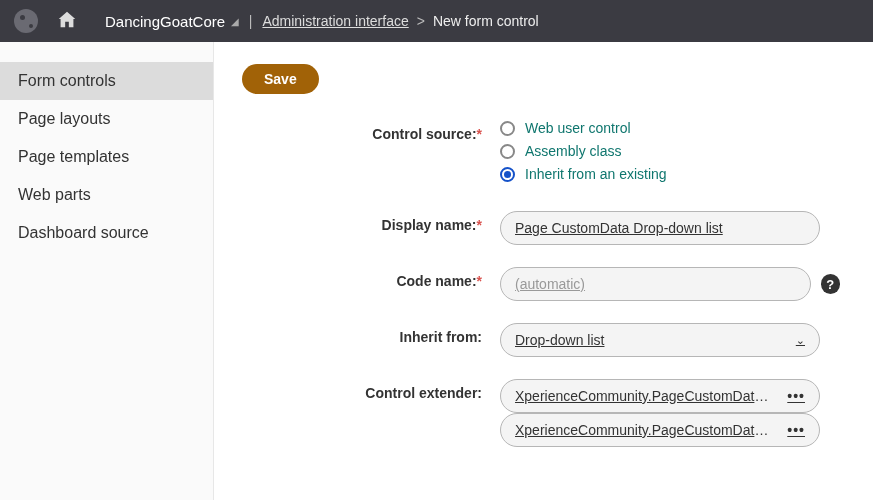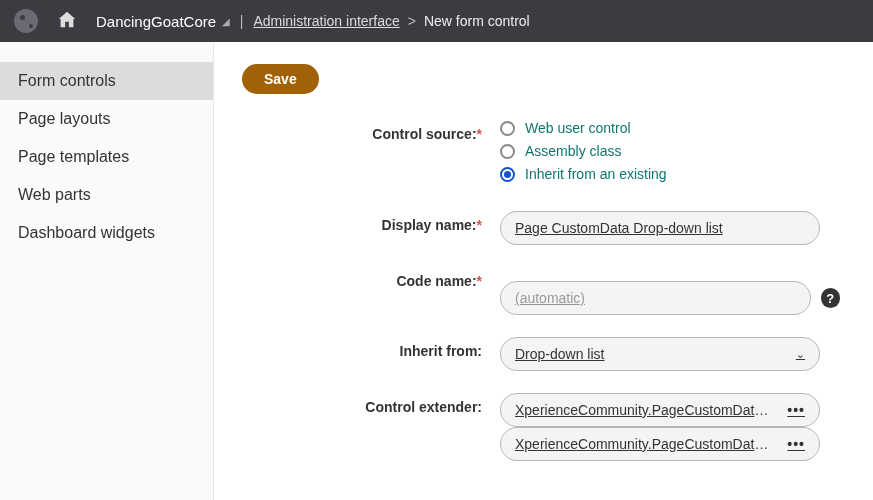--- a/index.html
+++ b/index.html
@@ -3,21 +3,21 @@
   <meta charset="utf-8">
   <style>
     * { box-sizing: border-box; margin: 0; padding: 0; }
     body { font-family: "Segoe UI", Arial, sans-serif; font-size: 14px; color: #333; background: #fff; width: 873px; height: 500px; overflow: hidden; }
 
     .topbar { background: #3b3b42; height: 42px; display: flex; align-items: center; padding: 0 14px; color: #e0e0e0; }
     .topbar .logo-circle { width: 24px; height: 24px; border-radius: 50%; background: #6a6a72; display: flex; align-items: center; justify-content: center; margin-right: 18px; position: relative; }
     .topbar .logo-circle::before { content: ""; width: 5px; height: 5px; border-radius: 50%; background: #3b3b42; position: absolute; top: 6px; left: 6px; }
     .topbar .logo-circle::after { content: ""; width: 4px; height: 4px; border-radius: 50%; background: #3b3b42; position: absolute; bottom: 5px; right: 5px; }
     .topbar .home-icon svg { width: 22px; height: 22px; fill: #ddd; }
-    .topbar .site-name { margin-left: 18px; font-size: 15px; color: #fff; font-weight: 400; }
+    .topbar .site-name { margin-left: 27px; font-size: 15px; color: #fff; font-weight: 400; }
     .topbar .site-caret { margin-left: 6px; font-size: 10px; color: #aaa; }
     .topbar .crumb-sep { margin: 0 10px; color: #bbb; }
     .topbar .crumb-link { text-decoration: underline; color: #ddd; cursor: pointer; }
     .topbar .crumb-chevron { margin: 0 8px; color: #bbb; }
     .topbar .crumb-current { color: #eee; }
 
     .body { display: flex; height: calc(500px - 42px); }
     .sidebar { width: 214px; background: #fafafa; border-right: 1px solid #e7e7e7; padding-top: 20px; }
     .sidebar .item { padding: 10px 18px; font-size: 16px; color: #333; cursor: pointer; }
     .sidebar .item.active { background: #dcdcdc; }
@@ -38,21 +38,21 @@
 
     .text-input, .select-input, .picker-input {
       width: 320px; height: 34px; border: 1px solid #b6b6b6; border-radius: 17px;
       padding: 0 14px; background: #f4f4f4; font-size: 14px; color: #333;
       display: flex; align-items: center; text-decoration: underline;
     }
     .text-input.placeholder { color: #999; font-style: normal; }
     .select-input { justify-content: space-between; cursor: pointer; }
     .select-caret { font-size: 11px; color: #333; }
 
-    .codename-wrap { display: flex; align-items: center; margin-top: 14px; }
+    .codename-wrap { display: flex; align-items: center; }
     .help-icon { width: 20px; height: 20px; border-radius: 50%; background: #333; color: #fff; display: flex; align-items: center; justify-content: center; font-size: 13px; font-weight: bold; margin-left: 10px; cursor: pointer; }
 
     .picker-input { justify-content: space-between; cursor: pointer; }
     .picker-text { white-space: nowrap; overflow: hidden; text-overflow: ellipsis; max-width: 260px; }
     .picker-dots { font-weight: bold; letter-spacing: 1px; color: #333; }
     .caption { font-size: 13px; color: #444; margin-top: 8px; margin-left: 6px; }
     .extender-stack > .picker-input + .caption { margin-bottom: 22px; }
   </style>
 </head>
 <body>
@@ -71,21 +71,21 @@
   <span class="crumb-chevron">&gt;</span>
   <span class="crumb-current">New form control</span>
 </div>
 
 <div class="body">
   <div class="sidebar">
     <div class="item active"><span>Form controls</span></div>
     <div class="item"><span>Page layouts</span></div>
     <div class="item"><span>Page templates</span></div>
     <div class="item"><span>Web parts</span></div>
-    <div class="item"><span>Dashboard widgets</span></div>
+    <div class="item"><span>Dashboard source</span></div>
   </div>
 
   <div class="content">
     <button class="save-btn">Save</button>
 
     <div class="form">
 
       <div class="form-row">
         <div class="form-label">
           <span>Control source:</span><span class="req">*</span>

